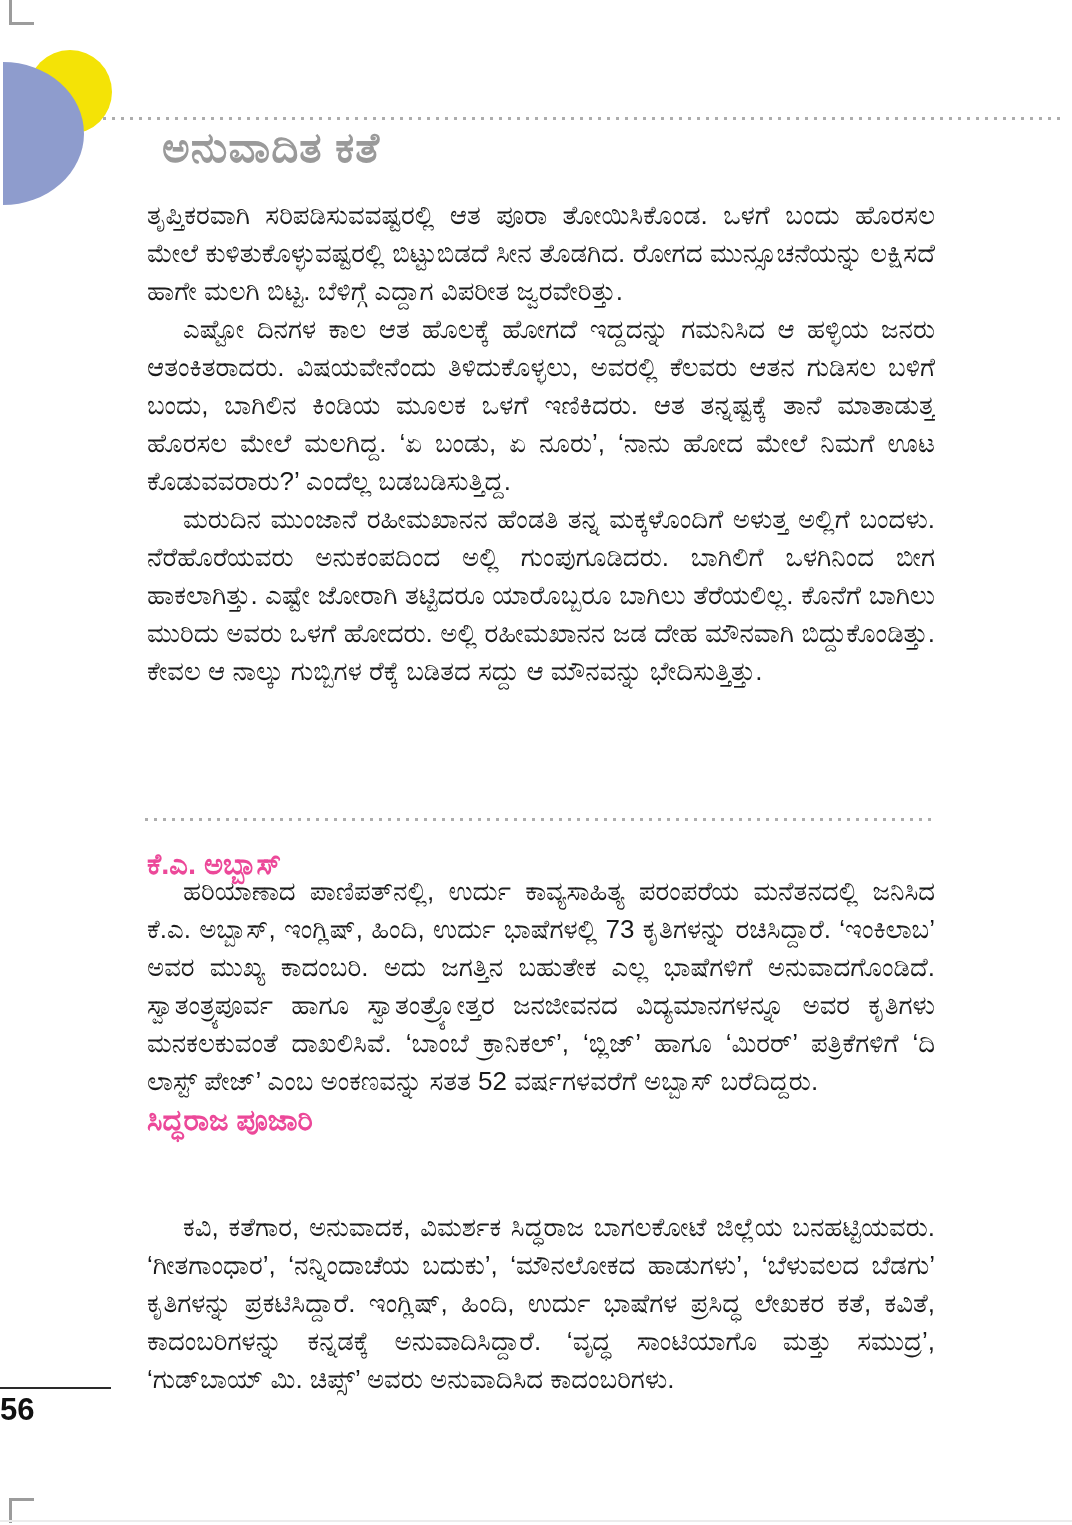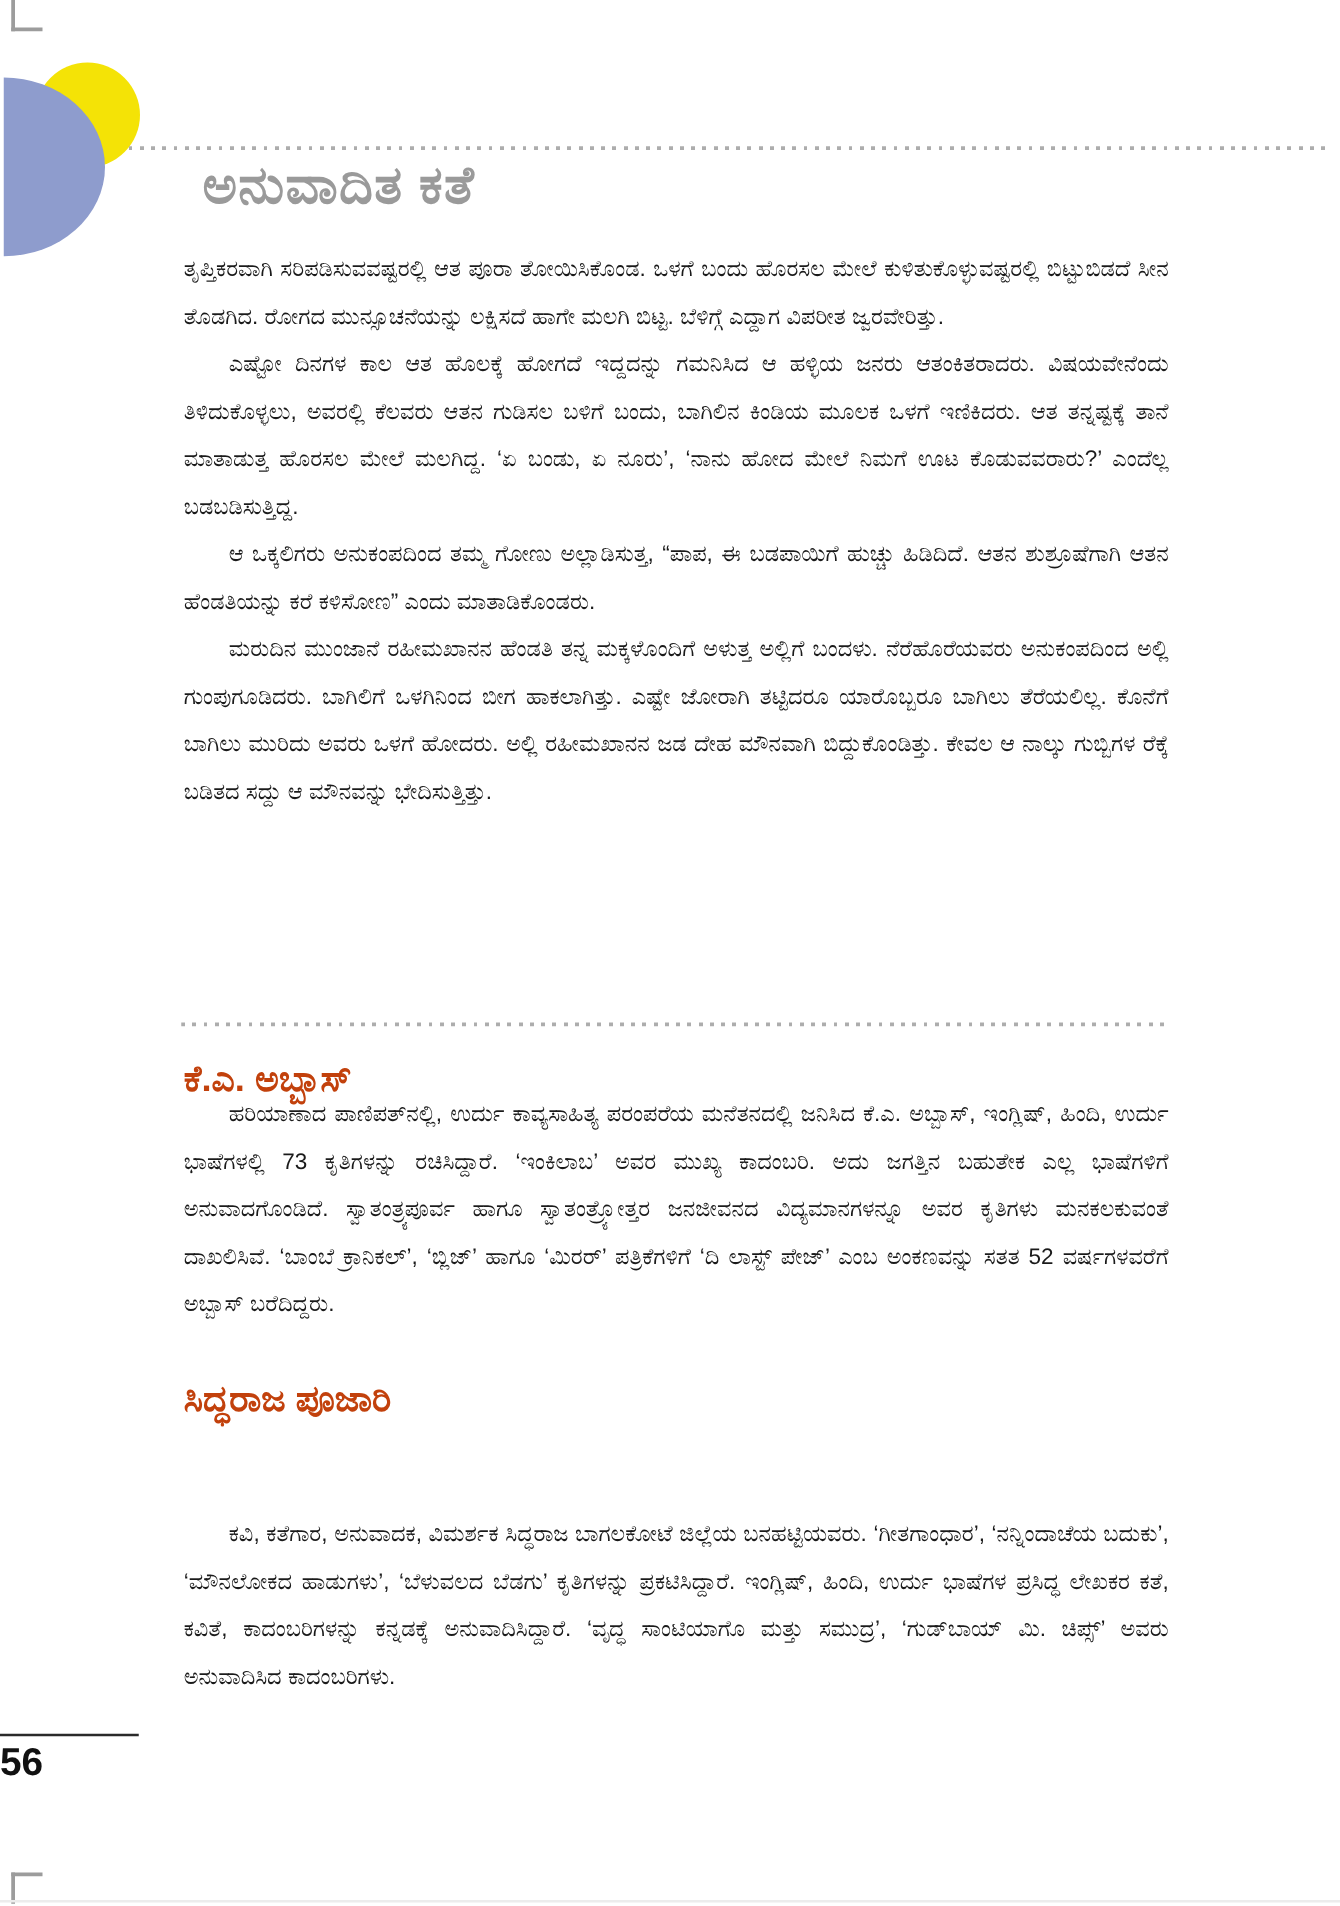--- a/index.html
+++ b/index.html
@@ -89,21 +89,21 @@
     color: #9a9a9a;
     letter-spacing: 1px;
     white-space: nowrap;
     margin-left: 37px;
   }
 
   .column {
     position: absolute;
     left: 147px;
     width: 788px;
-    font-size: 18px;
+    font-size: 26px;
     line-height: 38px;
     text-align: justify;
   }
   .column p {
     margin: 0;
   }
   .indent {
     text-indent: 36px;
   }
 
@@ -111,21 +111,21 @@
     top: 196px;
     height: 600px;
     overflow: hidden;
   }
 
   .section-heading {
     position: absolute;
     left: 147px;
     font-size: 29px;
     font-weight: bold;
-    color: #c2410c;
+    color: #ec4899;
     white-space: nowrap;
   }
   .heading-abbas { top: 848px; }
   .heading-pujari { top: 1104px; }
 
   .body-abbas {
     top: 872px;
     height: 250px;
     overflow: hidden;
   }
@@ -166,21 +166,20 @@
   <div class="yellow-circle"></div>
   <div class="blue-semicircle"></div>
 
   <div class="dotted header-rule"></div>
 
   <div class="page-title">ಅನುವಾದಿತ ಕತೆ</div>
 
   <div class="column story-block">
     <p>ತೃಪ್ತಿಕರವಾಗಿ ಸರಿಪಡಿಸುವವಷ್ಟರಲ್ಲಿ ಆತ ಪೂರಾ ತೋಯಿಸಿಕೊಂಡ. ಒಳಗೆ ಬಂದು ಹೊರಸಲ ಮೇಲೆ ಕುಳಿತುಕೊಳ್ಳುವಷ್ಟರಲ್ಲಿ ಬಿಟ್ಟುಬಿಡದೆ ಸೀನ ತೊಡಗಿದ. ರೋಗದ ಮುನ್ಸೂಚನೆಯನ್ನು ಲಕ್ಷಿಸದೆ ಹಾಗೇ ಮಲಗಿ ಬಿಟ್ಟ. ಬೆಳಿಗ್ಗೆ ಎದ್ದಾಗ ವಿಪರೀತ ಜ್ವರವೇರಿತ್ತು.</p>
     <p class="indent">ಎಷ್ಟೋ ದಿನಗಳ ಕಾಲ ಆತ ಹೊಲಕ್ಕೆ ಹೋಗದೆ ಇದ್ದದನ್ನು ಗಮನಿಸಿದ ಆ ಹಳ್ಳಿಯ ಜನರು ಆತಂಕಿತರಾದರು. ವಿಷಯವೇನೆಂದು ತಿಳಿದುಕೊಳ್ಳಲು, ಅವರಲ್ಲಿ ಕೆಲವರು ಆತನ ಗುಡಿಸಲ ಬಳಿಗೆ ಬಂದು, ಬಾಗಿಲಿನ ಕಿಂಡಿಯ ಮೂಲಕ ಒಳಗೆ ಇಣಿಕಿದರು. ಆತ ತನ್ನಷ್ಟಕ್ಕೆ ತಾನೆ ಮಾತಾಡುತ್ತ ಹೊರಸಲ ಮೇಲೆ ಮಲಗಿದ್ದ. ‘ಏ ಬಂಡು, ಏ ನೂರು’, ‘ನಾನು ಹೋದ ಮೇಲೆ ನಿಮಗೆ ಊಟ ಕೊಡುವವರಾರು?’ ಎಂದೆಲ್ಲ ಬಡಬಡಿಸುತ್ತಿದ್ದ.</p>
-    <p class="indent">ಆ ಒಕ್ಕಲಿಗರು ಅನುಕಂಪದಿಂದ ತಮ್ಮ ಗೋಣು ಅಲ್ಲಾಡಿಸುತ್ತ, “ಪಾಪ, ಈ ಬಡಪಾಯಿಗೆ ಹುಚ್ಚು ಹಿಡಿದಿದೆ. ಆತನ ಶುಶ್ರೂಷೆಗಾಗಿ ಆತನ ಹೆಂಡತಿಯನ್ನು ಕರೆ ಕಳಿಸೋಣ” ಎಂದು ಮಾತಾಡಿಕೊಂಡರು.</p>
     <p class="indent">ಮರುದಿನ ಮುಂಜಾನೆ ರಹೀಮಖಾನನ ಹೆಂಡತಿ ತನ್ನ ಮಕ್ಕಳೊಂದಿಗೆ ಅಳುತ್ತ ಅಲ್ಲಿಗೆ ಬಂದಳು. ನೆರೆಹೊರೆಯವರು ಅನುಕಂಪದಿಂದ ಅಲ್ಲಿ ಗುಂಪುಗೂಡಿದರು. ಬಾಗಿಲಿಗೆ ಒಳಗಿನಿಂದ ಬೀಗ ಹಾಕಲಾಗಿತ್ತು. ಎಷ್ಟೇ ಜೋರಾಗಿ ತಟ್ಟಿದರೂ ಯಾರೊಬ್ಬರೂ ಬಾಗಿಲು ತೆರೆಯಲಿಲ್ಲ. ಕೊನೆಗೆ ಬಾಗಿಲು ಮುರಿದು ಅವರು ಒಳಗೆ ಹೋದರು. ಅಲ್ಲಿ ರಹೀಮಖಾನನ ಜಡ ದೇಹ ಮೌನವಾಗಿ ಬಿದ್ದುಕೊಂಡಿತ್ತು. ಕೇವಲ ಆ ನಾಲ್ಕು ಗುಬ್ಬಿಗಳ ರೆಕ್ಕೆ ಬಡಿತದ ಸದ್ದು ಆ ಮೌನವನ್ನು ಭೇದಿಸುತ್ತಿತ್ತು.</p>
   </div>
 
   <div class="dotted section-separator"></div>
 
   <div class="section-heading heading-abbas">ಕೆ.ಎ. ಅಬ್ಬಾಸ್</div>
   <div class="column body-abbas">
     <p class="indent">ಹರಿಯಾಣಾದ ಪಾಣಿಪತ್‌ನಲ್ಲಿ, ಉರ್ದು ಕಾವ್ಯಸಾಹಿತ್ಯ ಪರಂಪರೆಯ ಮನೆತನದಲ್ಲಿ ಜನಿಸಿದ ಕೆ.ಎ. ಅಬ್ಬಾಸ್, ಇಂಗ್ಲಿಷ್, ಹಿಂದಿ, ಉರ್ದು ಭಾಷೆಗಳಲ್ಲಿ 73 ಕೃತಿಗಳನ್ನು ರಚಿಸಿದ್ದಾರೆ. ‘ಇಂಕಿಲಾಬ’ ಅವರ ಮುಖ್ಯ ಕಾದಂಬರಿ. ಅದು ಜಗತ್ತಿನ ಬಹುತೇಕ ಎಲ್ಲ ಭಾಷೆಗಳಿಗೆ ಅನುವಾದಗೊಂಡಿದೆ. ಸ್ವಾತಂತ್ರ್ಯಪೂರ್ವ ಹಾಗೂ ಸ್ವಾತಂತ್ರ್ಯೋತ್ತರ ಜನಜೀವನದ ವಿದ್ಯಮಾನಗಳನ್ನೂ ಅವರ ಕೃತಿಗಳು ಮನಕಲಕುವಂತೆ ದಾಖಲಿಸಿವೆ. ‘ಬಾಂಬೆ ಕ್ರಾನಿಕಲ್’, ‘ಬ್ಲಿಜ್’ ಹಾಗೂ ‘ಮಿರರ್’ ಪತ್ರಿಕೆಗಳಿಗೆ ‘ದಿ ಲಾಸ್ಟ್ ಪೇಜ್’ ಎಂಬ ಅಂಕಣವನ್ನು ಸತತ 52 ವರ್ಷಗಳವರೆಗೆ ಅಬ್ಬಾಸ್ ಬರೆದಿದ್ದರು.</p>
   </div>
 

